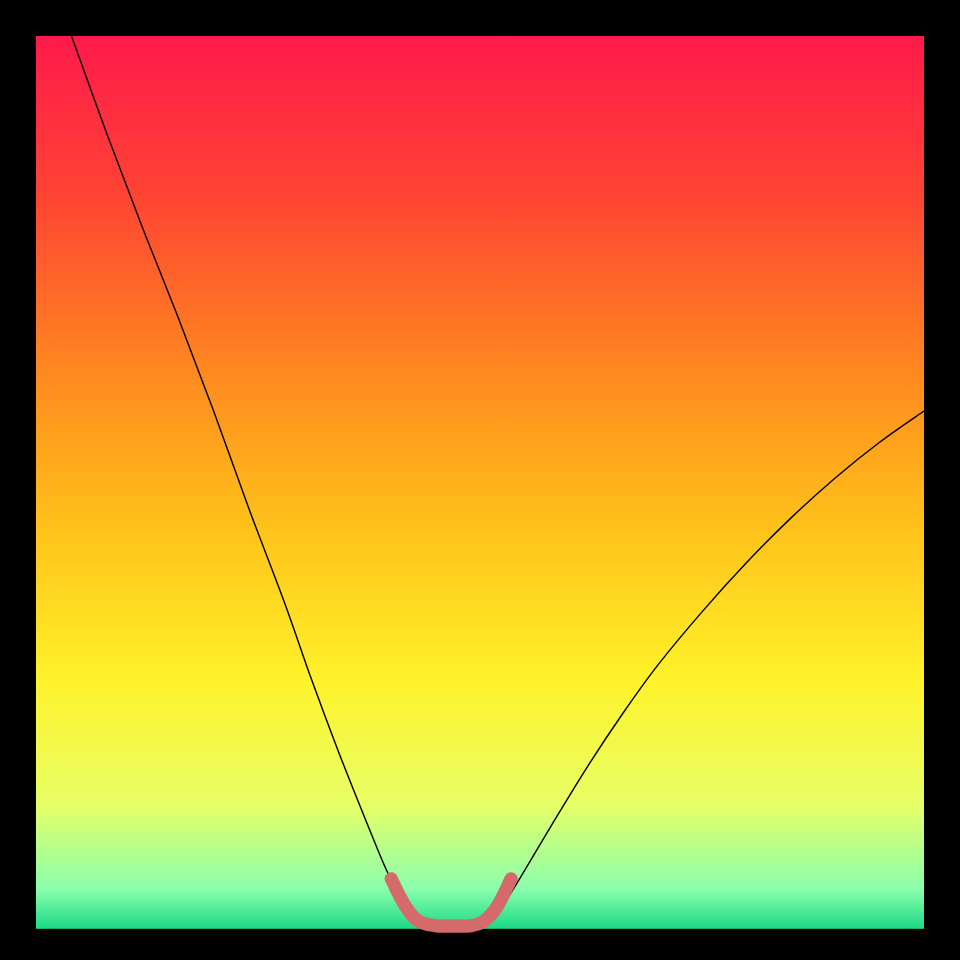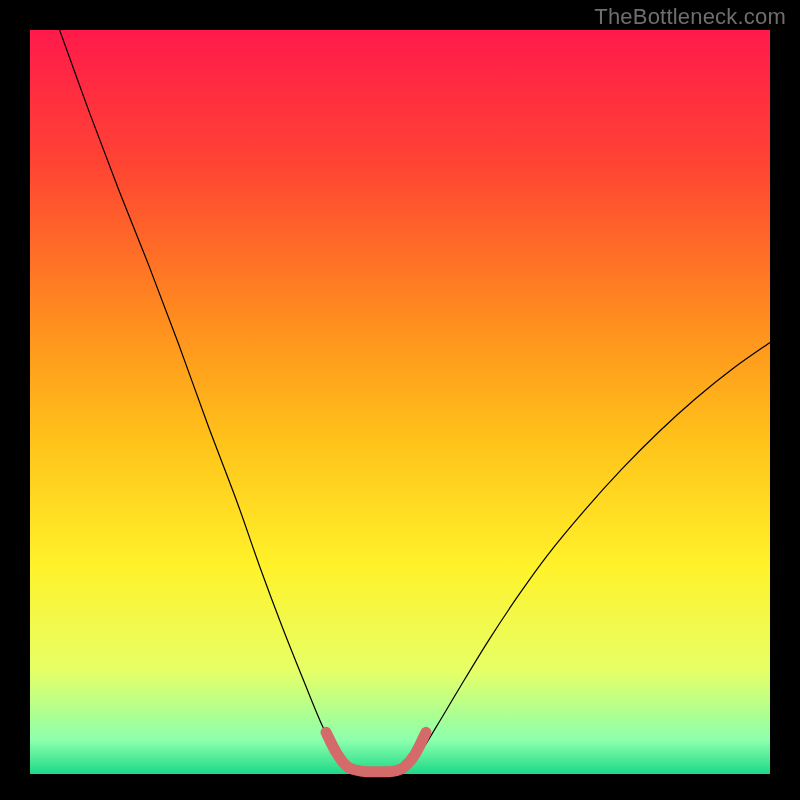--- a/index.html
+++ b/index.html
@@ -30,21 +30,20 @@
   svg.plot {
     position: absolute;
     top: 0;
     left: 0;
   }
 </style>
 </head>
 <body>
 
 <div class="frame">
-  <div class="watermark">TheBottleneck.com</div>
   <svg class="plot" width="800" height="800" viewBox="0 0 800 800">
     <defs>
       <linearGradient id="bg-grad" x1="0" y1="0" x2="0" y2="1">
           <stop offset="0%" stop-color="#ff1a4b"></stop>
           <stop offset="18%" stop-color="#ff4433"></stop>
           <stop offset="38%" stop-color="#ff8a1f"></stop>
           <stop offset="55.00000000000001%" stop-color="#ffc21a"></stop>
           <stop offset="72%" stop-color="#fff22a"></stop>
           <stop offset="86%" stop-color="#e7ff66"></stop>
           <stop offset="95.5%" stop-color="#8bffad"></stop>

